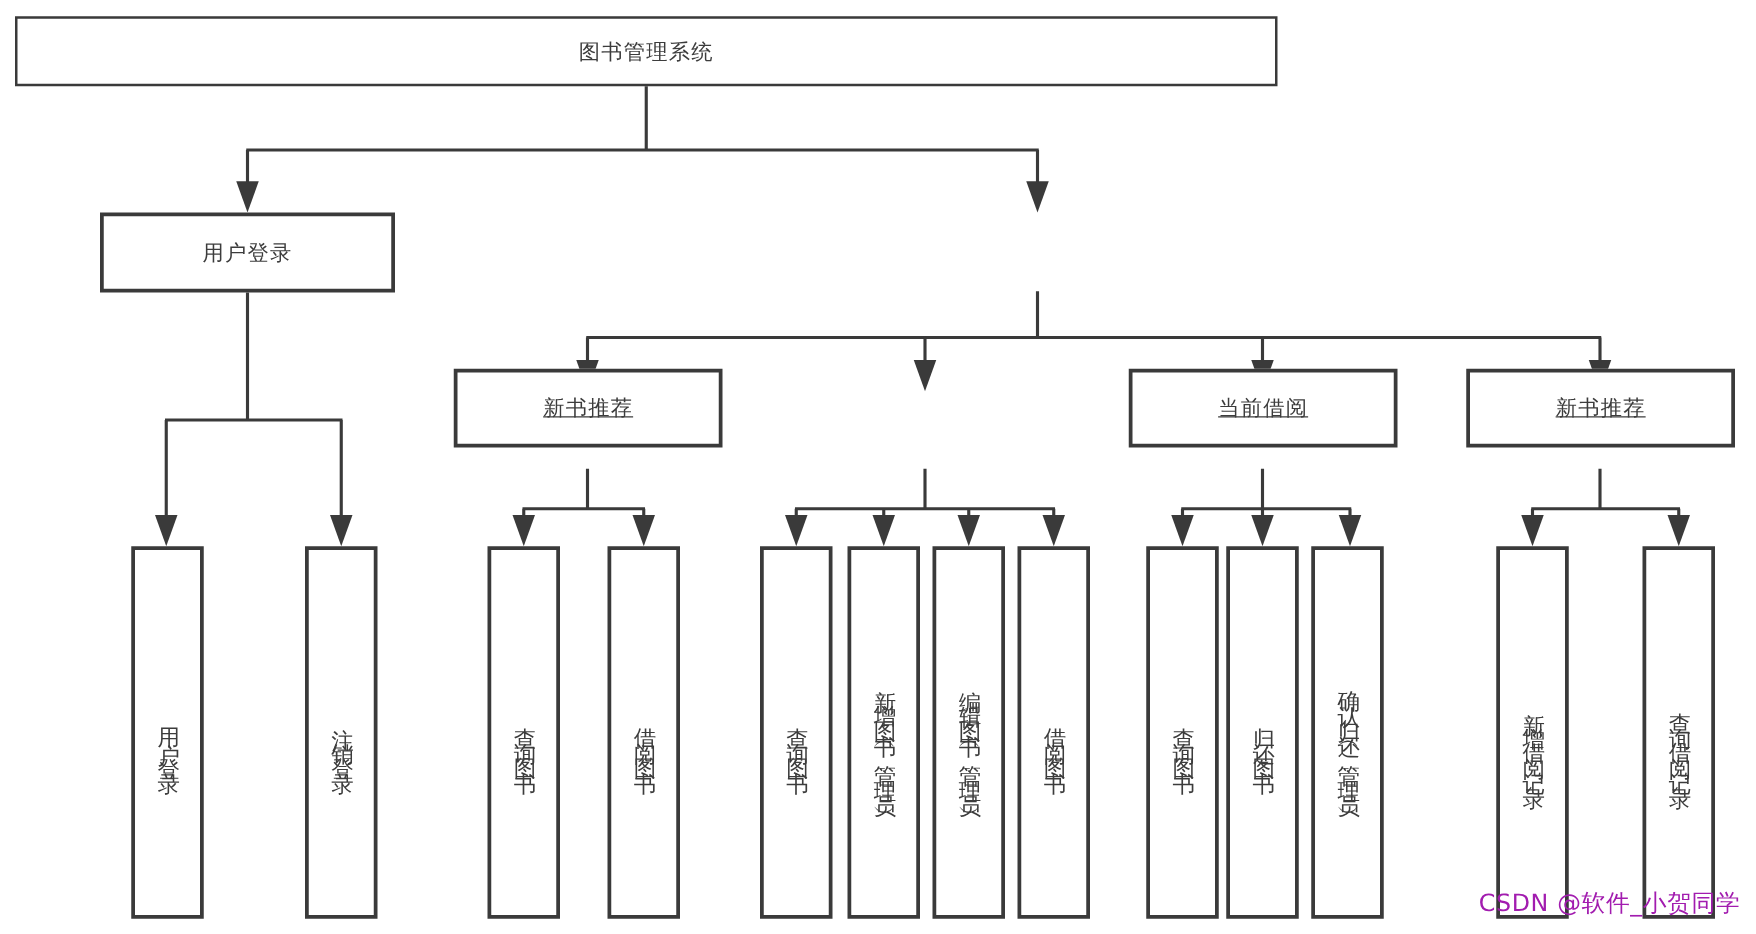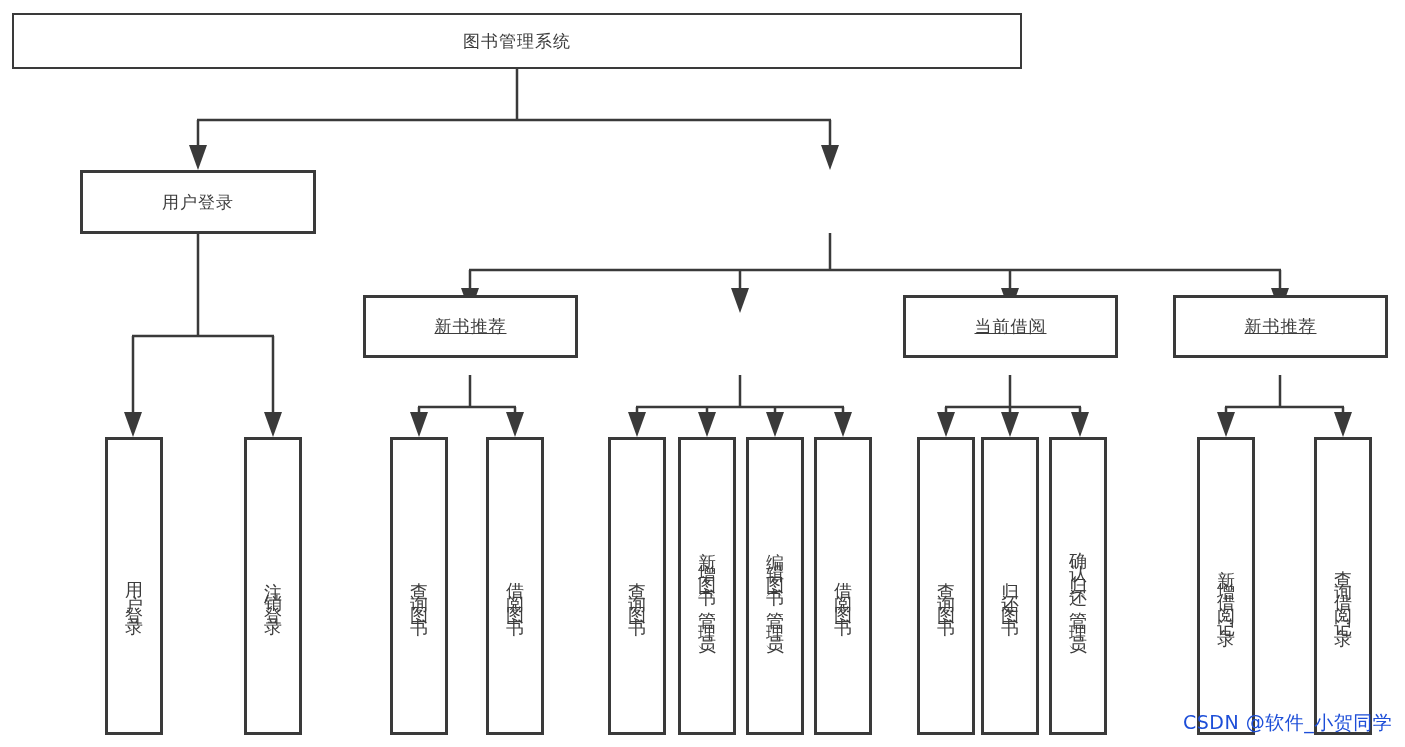--- a/index.html
+++ b/index.html
@@ -22,21 +22,21 @@
     border:3px solid #3a3a3a;top:437px;width:58px;height:298px;
     display:flex;align-items:center;justify-content:center;z-index:2;
   }
   .leaf span{
     writing-mode:vertical-lr;text-orientation:mixed;
     font-size:18px;letter-spacing:12px;margin-bottom:-12px;
     line-height:1;white-space:nowrap;color:#3c3c3c;
   }
   .watermark{
     position:absolute;left:1183px;top:710px;z-index:3;
-    font-size:19px;color:#1d4ed8;letter-spacing:0.5px;white-space:nowrap;
+    font-size:19px;color:#a21caf;letter-spacing:0.5px;white-space:nowrap;
   }
 </style>
 </head>
 <body>
 
 <div class="canvas">
 
   <svg class="wires" viewBox="0 0 1405 747" xmlns="http://www.w3.org/2000/svg">
     <defs>
       <polygon id="arrow" points="-9,-25 9,-25 0,0" fill="#3a3a3a"></polygon>

